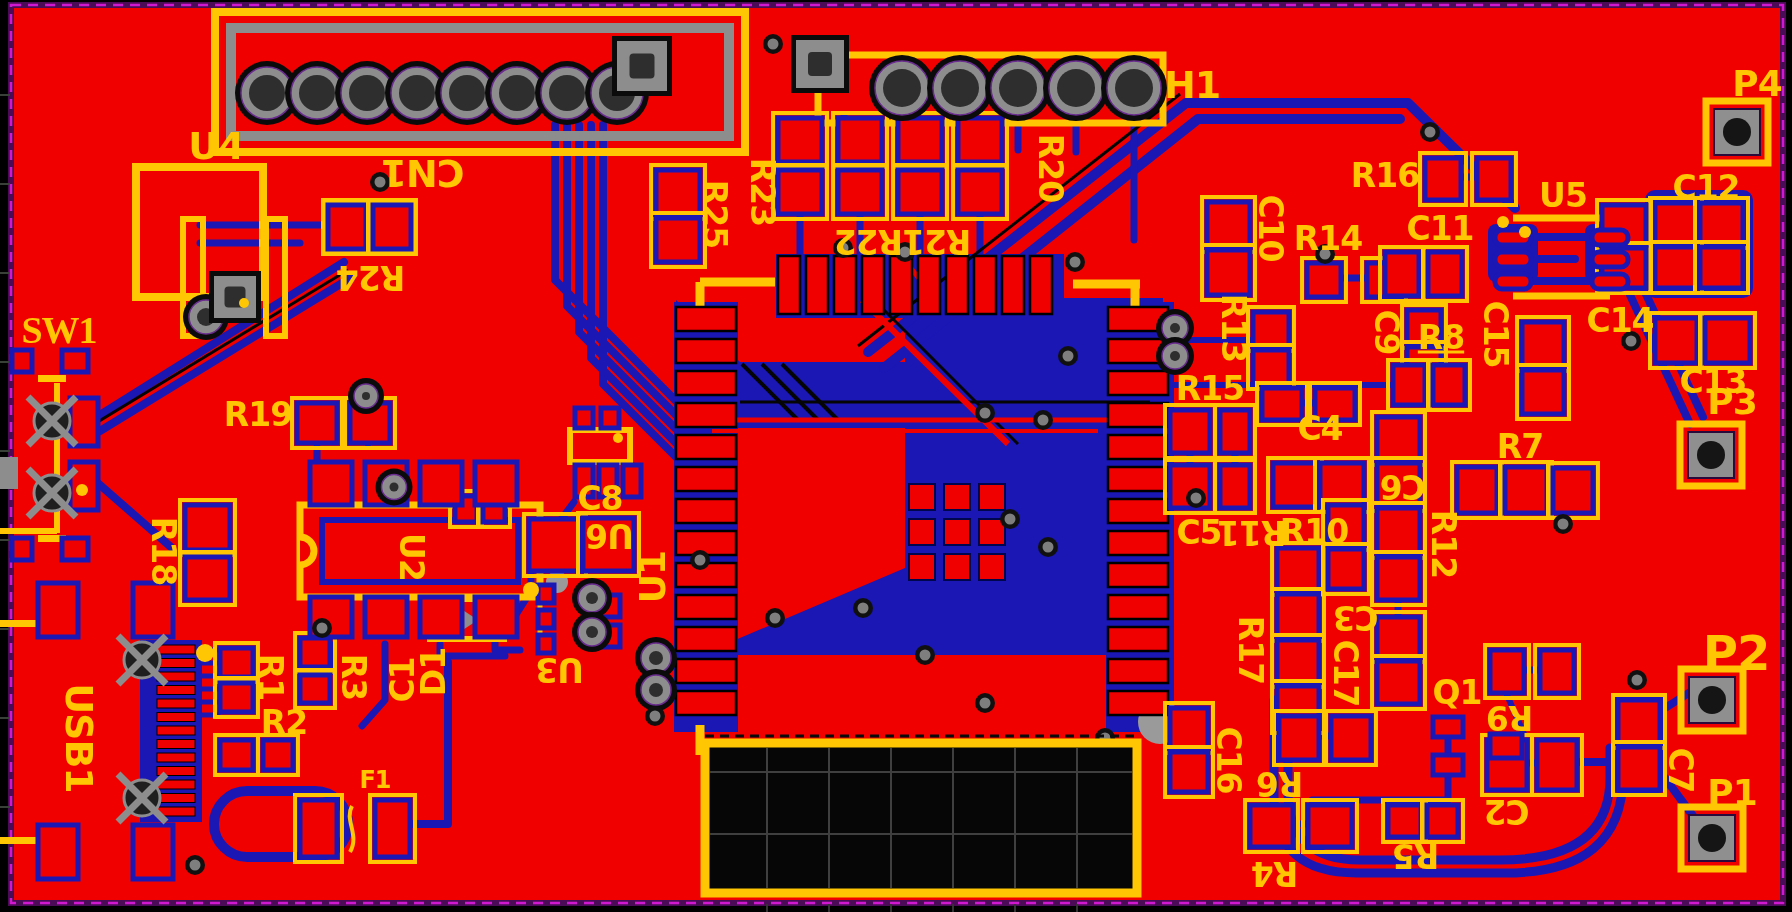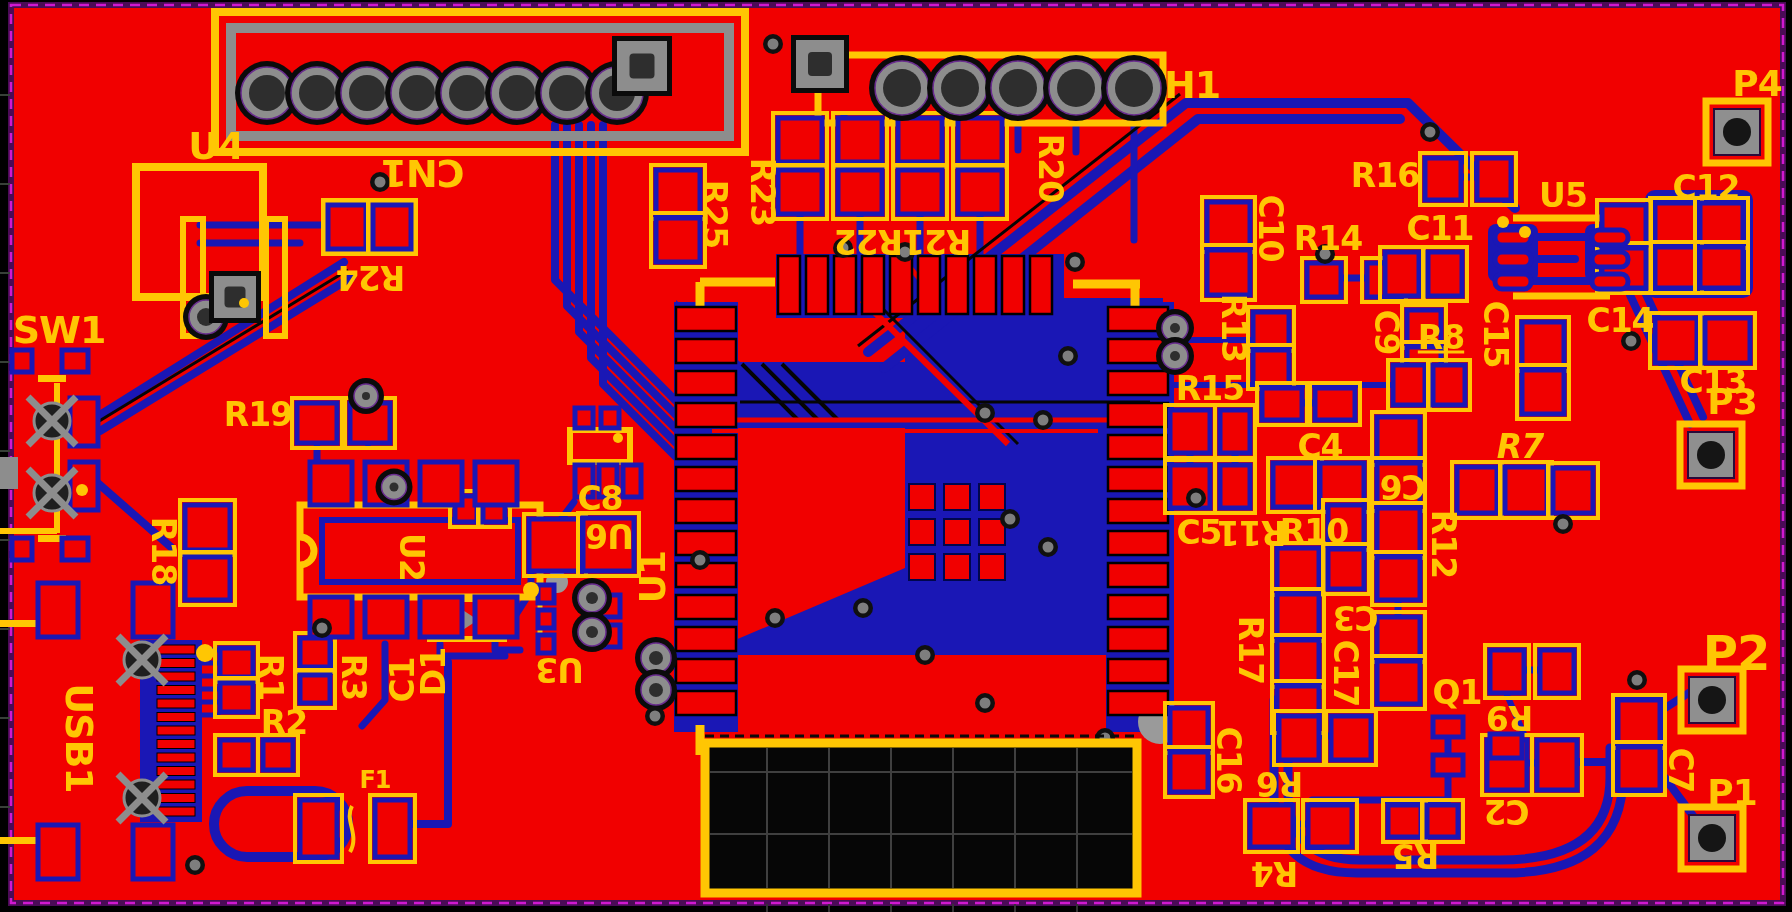--- a/index.html
+++ b/index.html
@@ -683,21 +683,21 @@
     <rect x="705" y="743" width="432" height="150" fill="#060606" stroke="#ffc603" stroke-width="9"></rect>
     <path d="M767 748 V888 M829 748 V888 M891 748 V888 M953 748 V888 M1015 748 V888 M1077 748 V888 M710 772 H1132 M710 834 H1132" stroke="#3f3f3f" stroke-width="2" fill="none"></path>
     <path d="M767 904 V912 M829 904 V912 M891 904 V912 M953 904 V912 M1015 904 V912 M1077 904 V912" stroke="#333" stroke-width="2" fill="none"></path>
   </g>
 </svg>
 
 <div id="labels">
       <div class="lbl big" style="left: 216px; top: 146px; font-size: 38px; transform: translate(-50%, -50%) rotate(0deg);">U4</div>
       <div class="lbl big" style="left: 423px; top: 173px; font-size: 38px; transform: translate(-50%, -50%) rotate(180deg);">CN1</div>
       <div class="lbl" style="left: 371px; top: 277px; font-size: 33px; transform: translate(-50%, -50%) rotate(180deg);">R24</div>
-      <div class="lbl big" style="left: 59px; top: 330px; font-size: 38px; transform: translate(-50%, -50%) rotate(0deg);">SW1</div>
+      <div class="lbl big" style="left: 59px; top: 330px; font-size: 38px; transform: translate(-50%, -50%) rotate(0deg); font-family: Liberation Serif, serif;">SW1</div>
       <div class="lbl" style="left: 258px; top: 414px; font-size: 33px; transform: translate(-50%, -50%) rotate(0deg);">R19</div>
       <div class="lbl" style="left: 163px; top: 551px; font-size: 33px; transform: translate(-50%, -50%) rotate(90deg);">R18</div>
       <div class="lbl" style="left: 411px; top: 557px; font-size: 33px; transform: translate(-50%, -50%) rotate(90deg);">U2</div>
       <div class="lbl" style="left: 610px; top: 535px; font-size: 33px; transform: translate(-50%, -50%) rotate(180deg);">U6</div>
       <div class="lbl" style="left: 433px; top: 672px; font-size: 33px; transform: translate(-50%, -50%) rotate(-90deg);">D1</div>
       <div class="lbl" style="left: 402px; top: 680px; font-size: 33px; transform: translate(-50%, -50%) rotate(-90deg);">C1</div>
       <div class="lbl" style="left: 560px; top: 669px; font-size: 33px; transform: translate(-50%, -50%) rotate(180deg);">U3</div>
       <div class="lbl" style="left: 600px; top: 498px; font-size: 33px; transform: translate(-50%, -50%) rotate(0deg);">C8</div>
       <div class="lbl big" style="left: 653px; top: 577px; font-size: 36px; transform: translate(-50%, -50%) rotate(-90deg);">U1</div>
       <div class="lbl big" style="left: 79px; top: 738px; font-size: 38px; transform: translate(-50%, -50%) rotate(90deg);">USB1</div>
@@ -716,22 +716,22 @@
       <div class="lbl" style="left: 1706px; top: 187px; font-size: 33px; transform: translate(-50%, -50%) rotate(0deg);">C12</div>
       <div class="lbl" style="left: 1270px; top: 228px; font-size: 33px; transform: translate(-50%, -50%) rotate(90deg);">C10</div>
       <div class="lbl" style="left: 1328px; top: 238px; font-size: 33px; transform: translate(-50%, -50%) rotate(0deg);">R14</div>
       <div class="lbl" style="left: 1440px; top: 228px; font-size: 33px; transform: translate(-50%, -50%) rotate(0deg);">C11</div>
       <div class="lbl" style="left: 1386px; top: 332px; font-size: 33px; transform: translate(-50%, -50%) rotate(90deg);">C9</div>
       <div class="lbl" style="left: 1441px; top: 337px; font-size: 33px; transform: translate(-50%, -50%) rotate(0deg); text-decoration: underline;">R8</div>
       <div class="lbl" style="left: 1495px; top: 334px; font-size: 33px; transform: translate(-50%, -50%) rotate(90deg);">C15</div>
       <div class="lbl" style="left: 1620px; top: 320px; font-size: 33px; transform: translate(-50%, -50%) rotate(0deg);">C14</div>
       <div class="lbl" style="left: 1233px; top: 328px; font-size: 33px; transform: translate(-50%, -50%) rotate(90deg);">R13</div>
       <div class="lbl" style="left: 1210px; top: 388px; font-size: 33px; transform: translate(-50%, -50%) rotate(0deg);">R15</div>
-      <div class="lbl" style="left: 1320px; top: 446px; font-size: 33px; transform: translate(-50%, -50%) rotate(0deg);">C4</div>
-      <div class="lbl" style="left: 1520px; top: 446px; font-size: 33px; transform: translate(-50%, -50%) rotate(0deg); font-style: italic;">R7</div>
+      <div class="lbl" style="left: 1320px; top: 428px; font-size: 33px; transform: translate(-50%, -50%) rotate(0deg);">C4</div>
+      <div class="lbl" style="left: 1520px; top: 446px; font-size: 33px; transform: translate(-50%, -50%) rotate(0deg);">R7</div>
       <div class="lbl" style="left: 1673px; top: 381px; font-size: 33px; transform: translate(-50%, -50%) rotate(0deg); margin-left: 40px;">C13</div>
       <div class="lbl big" style="left: 1732px; top: 402px; font-size: 36px; transform: translate(-50%, -50%) rotate(0deg);">P3</div>
       <div class="lbl" style="left: 1199px; top: 532px; font-size: 33px; transform: translate(-50%, -50%) rotate(0deg);">C5</div>
       <div class="lbl" style="left: 1252px; top: 532px; font-size: 33px; transform: translate(-50%, -50%) rotate(180deg);">R11</div>
       <div class="lbl" style="left: 1314px; top: 531px; font-size: 33px; transform: translate(-50%, -50%) rotate(0deg);">R10</div>
       <div class="lbl" style="left: 1403px; top: 486px; font-size: 33px; transform: translate(-50%, -50%) rotate(180deg);">C6</div>
       <div class="lbl" style="left: 1443px; top: 544px; font-size: 33px; transform: translate(-50%, -50%) rotate(90deg);">R12</div>
       <div class="lbl" style="left: 1356px; top: 617px; font-size: 33px; transform: translate(-50%, -50%) rotate(180deg);">C3</div>
       <div class="lbl" style="left: 1250px; top: 650px; font-size: 33px; transform: translate(-50%, -50%) rotate(90deg);">R17</div>
       <div class="lbl" style="left: 1345px; top: 673px; font-size: 33px; transform: translate(-50%, -50%) rotate(90deg);">C17</div>

